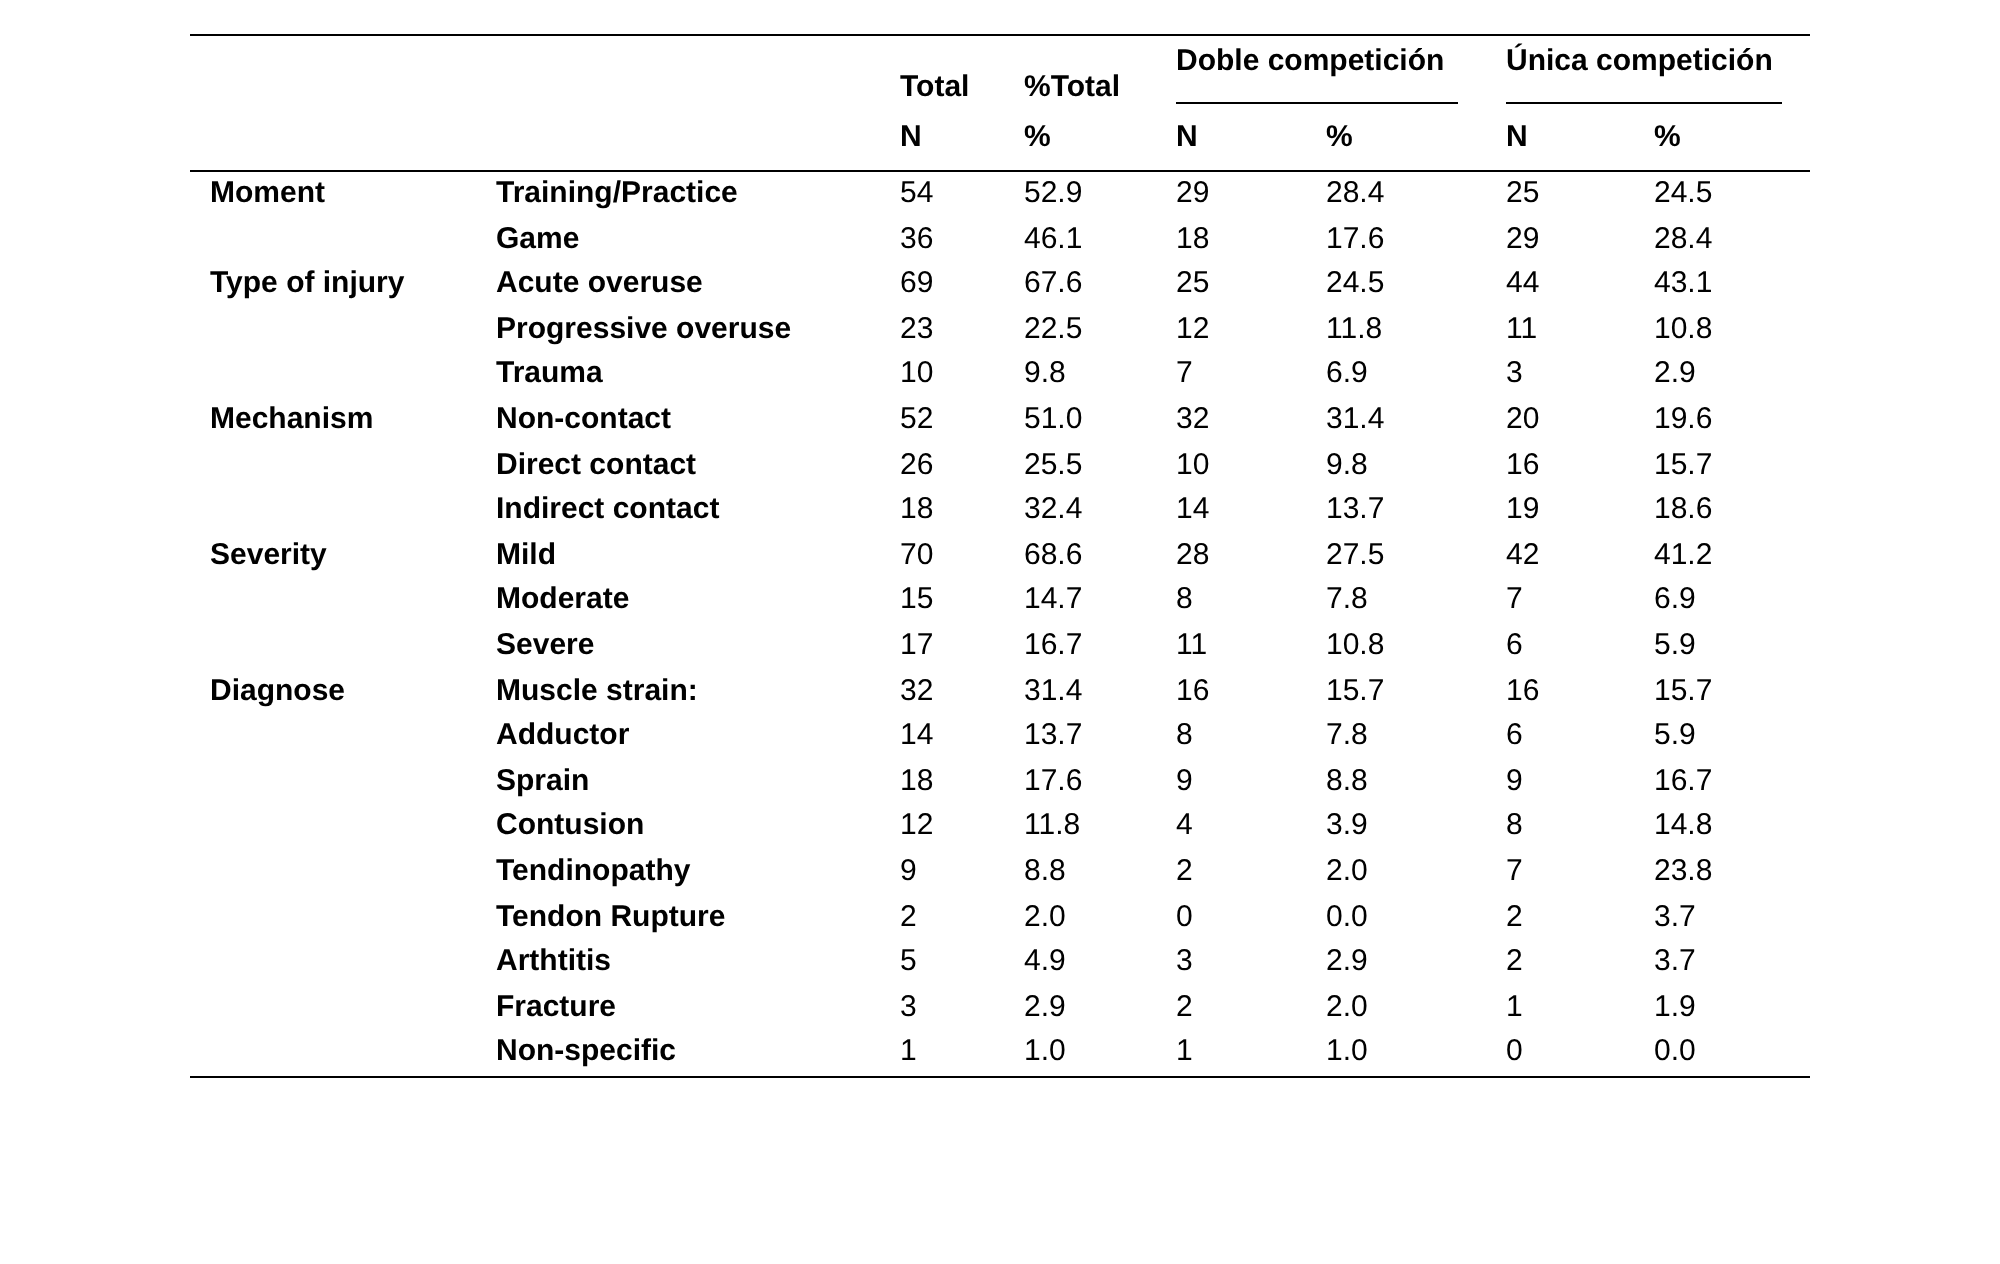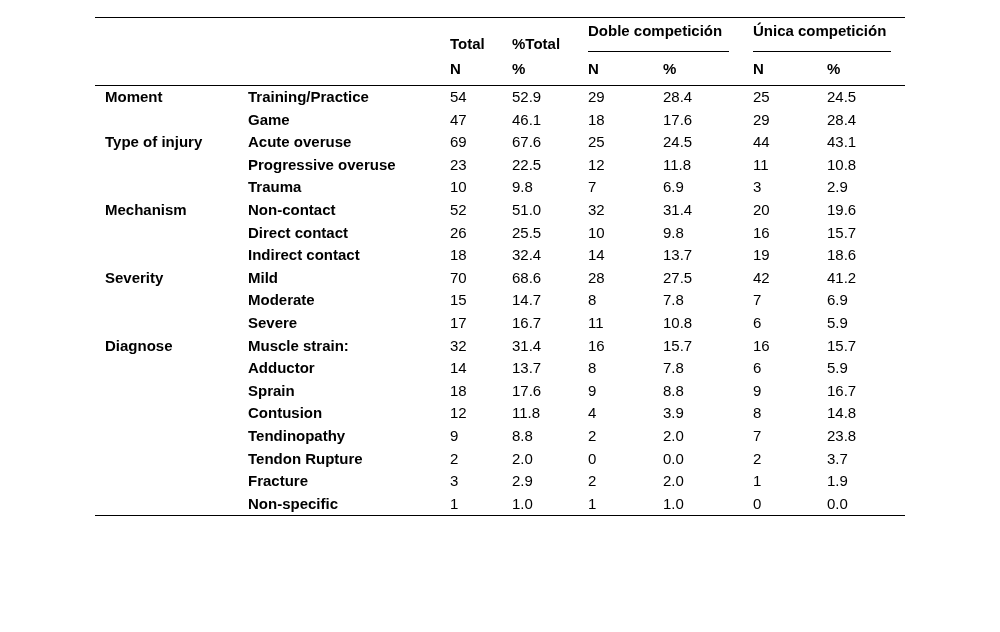--- a/index.html
+++ b/index.html
@@ -104,21 +104,21 @@
           <td class="num">54</td>
           <td class="num">52.9</td>
           <td class="num">29</td>
           <td class="num">28.4</td>
           <td class="num">25</td>
           <td class="num">24.5</td>
         </tr>
         <tr>
           <td class="label"></td>
           <td class="label">Game</td>
-          <td class="num">47</td>
+          <td class="num">36</td>
           <td class="num">46.1</td>
           <td class="num">18</td>
           <td class="num">17.6</td>
           <td class="num">29</td>
           <td class="num">28.4</td>
         </tr>
         <tr>
           <td class="label">Type of injury</td>
           <td class="label">Acute overuse</td>
           <td class="num">69</td>
@@ -263,20 +263,30 @@
           <td class="label">Tendon Rupture</td>
           <td class="num">2</td>
           <td class="num">2.0</td>
           <td class="num">0</td>
           <td class="num">0.0</td>
           <td class="num">2</td>
           <td class="num">3.7</td>
         </tr>
         <tr>
           <td class="label"></td>
+          <td class="label">Arthtitis</td>
+          <td class="num">5</td>
+          <td class="num">4.9</td>
+          <td class="num">3</td>
+          <td class="num">2.9</td>
+          <td class="num">2</td>
+          <td class="num">3.7</td>
+        </tr>
+        <tr>
+          <td class="label"></td>
           <td class="label">Fracture</td>
           <td class="num">3</td>
           <td class="num">2.9</td>
           <td class="num">2</td>
           <td class="num">2.0</td>
           <td class="num">1</td>
           <td class="num">1.9</td>
         </tr>
         <tr>
           <td class="label"></td>

